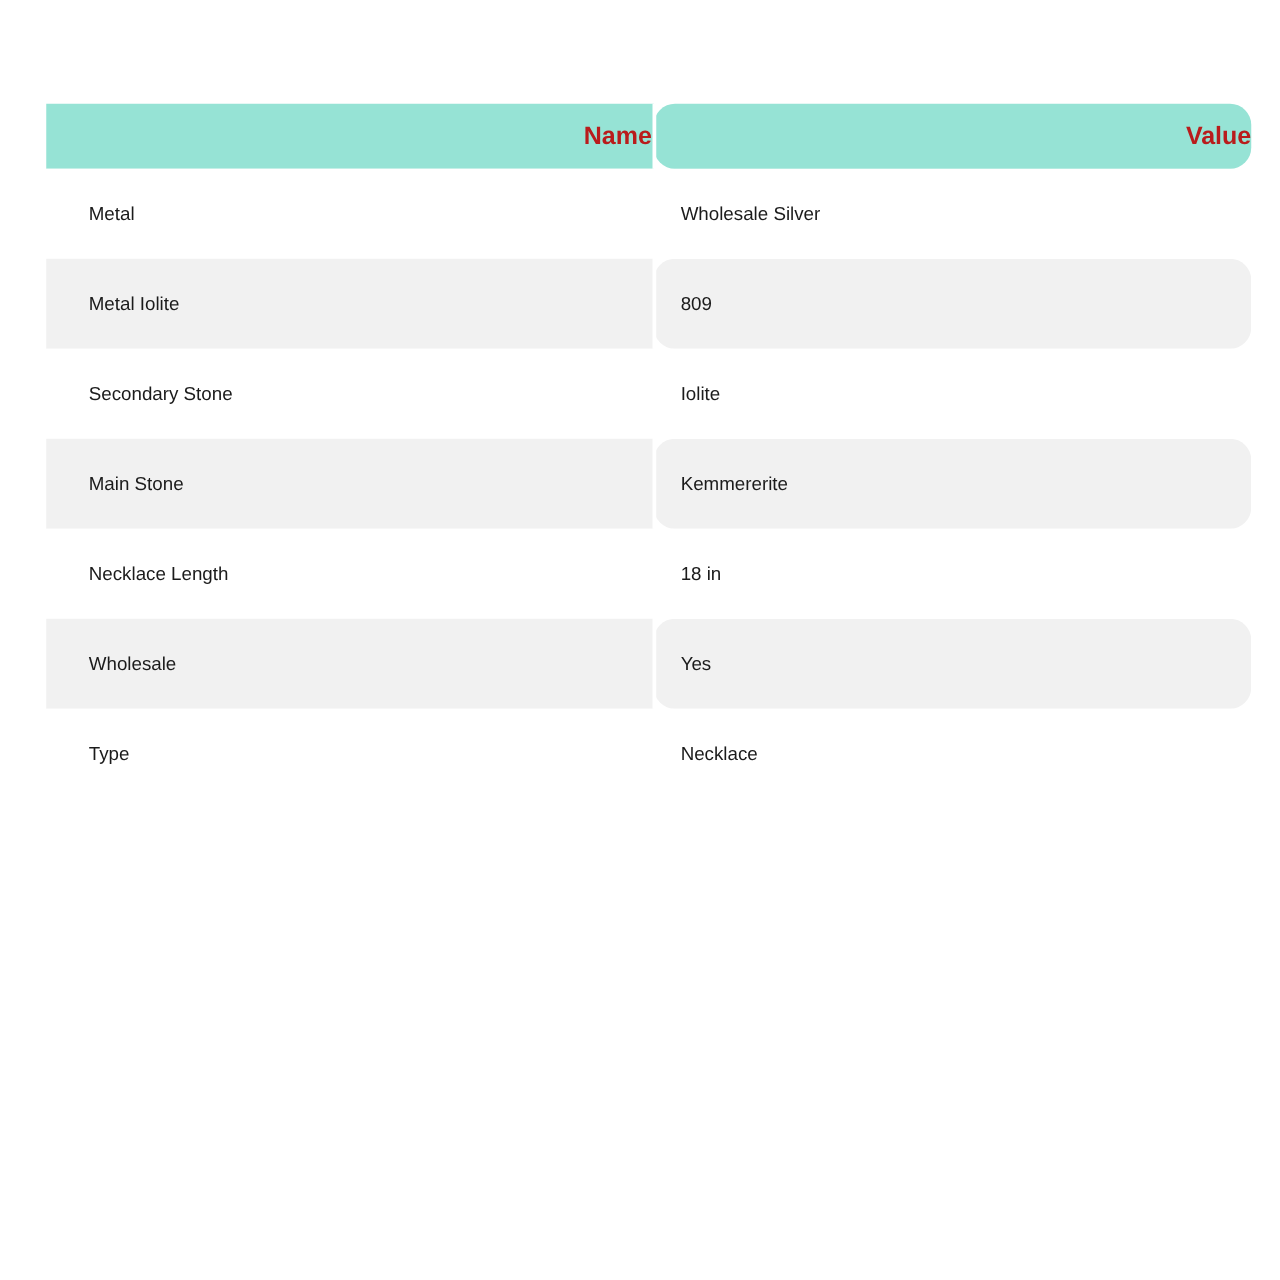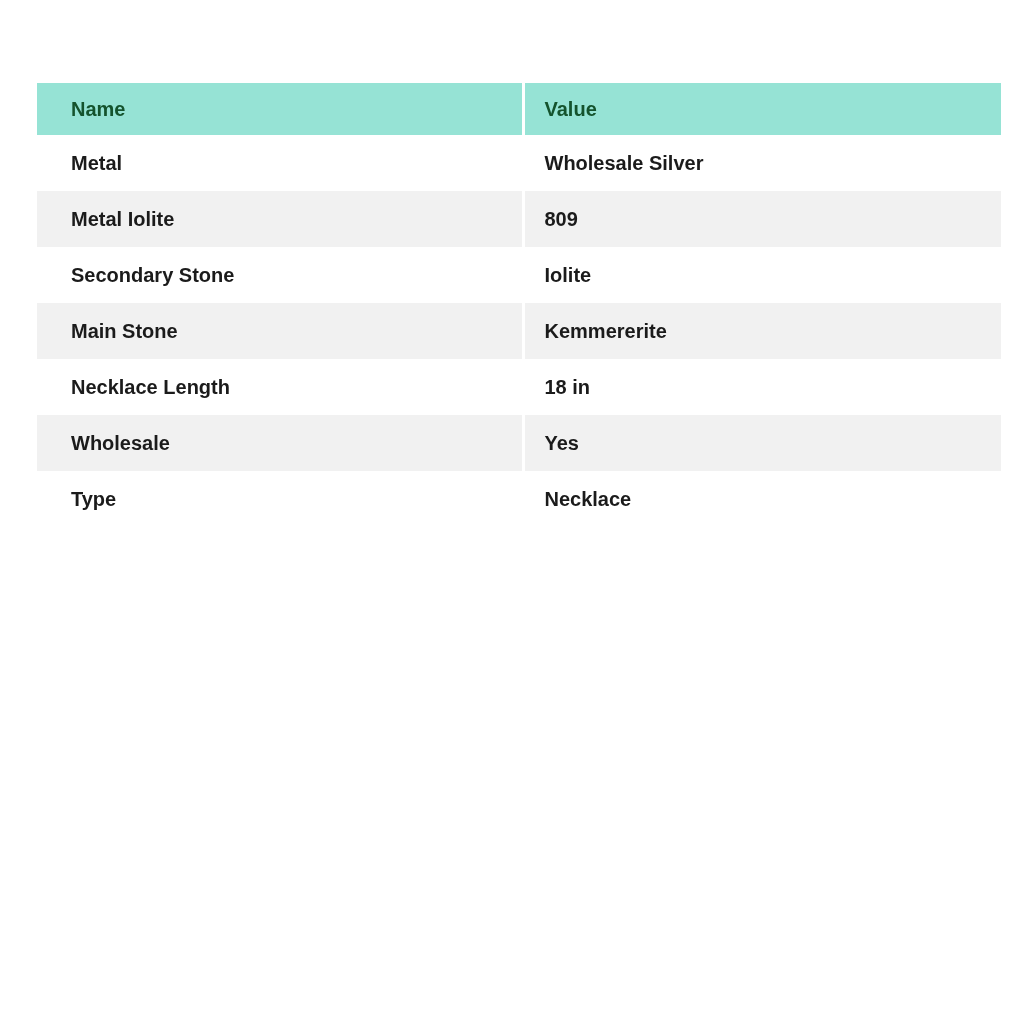--- a/index.html
+++ b/index.html
@@ -26,39 +26,40 @@
   }
   table.spec-table {
     border-collapse: collapse;
     width: 100%;
     table-layout: fixed;
   }
   col.col-name  { width: 486px; }
   col.col-value { width: 478px; }
   table.spec-table th {
     height: 52px;
-    text-align: left;
+    text-align: right;
     vertical-align: middle;
     font-size: 20px;
     font-weight: 600;
     padding: 0 0 0 34px;
-    color: #14532d;
+    color: #b91c1c;
   }
   table.spec-table td {
-    height: 56px;
+    height: 72px;
     vertical-align: middle;
-    font-size: 20px;
-    font-weight: 700;
+    font-size: 15px;
+    font-weight: 400;
     padding: 0 0 0 34px;
   }
   
   table.spec-table th + th,
   table.spec-table td + td {
     border-left: 3px solid #ffffff;
     padding-left: 20px;
+    border-radius: 17px;
   }
   
   table.spec-table tbody tr:nth-child(even) {
     background: #f1f1f1;
   }
   table.spec-table tbody tr:nth-child(odd) {
     background: #ffffff;
   }
 </style>
 </head>

